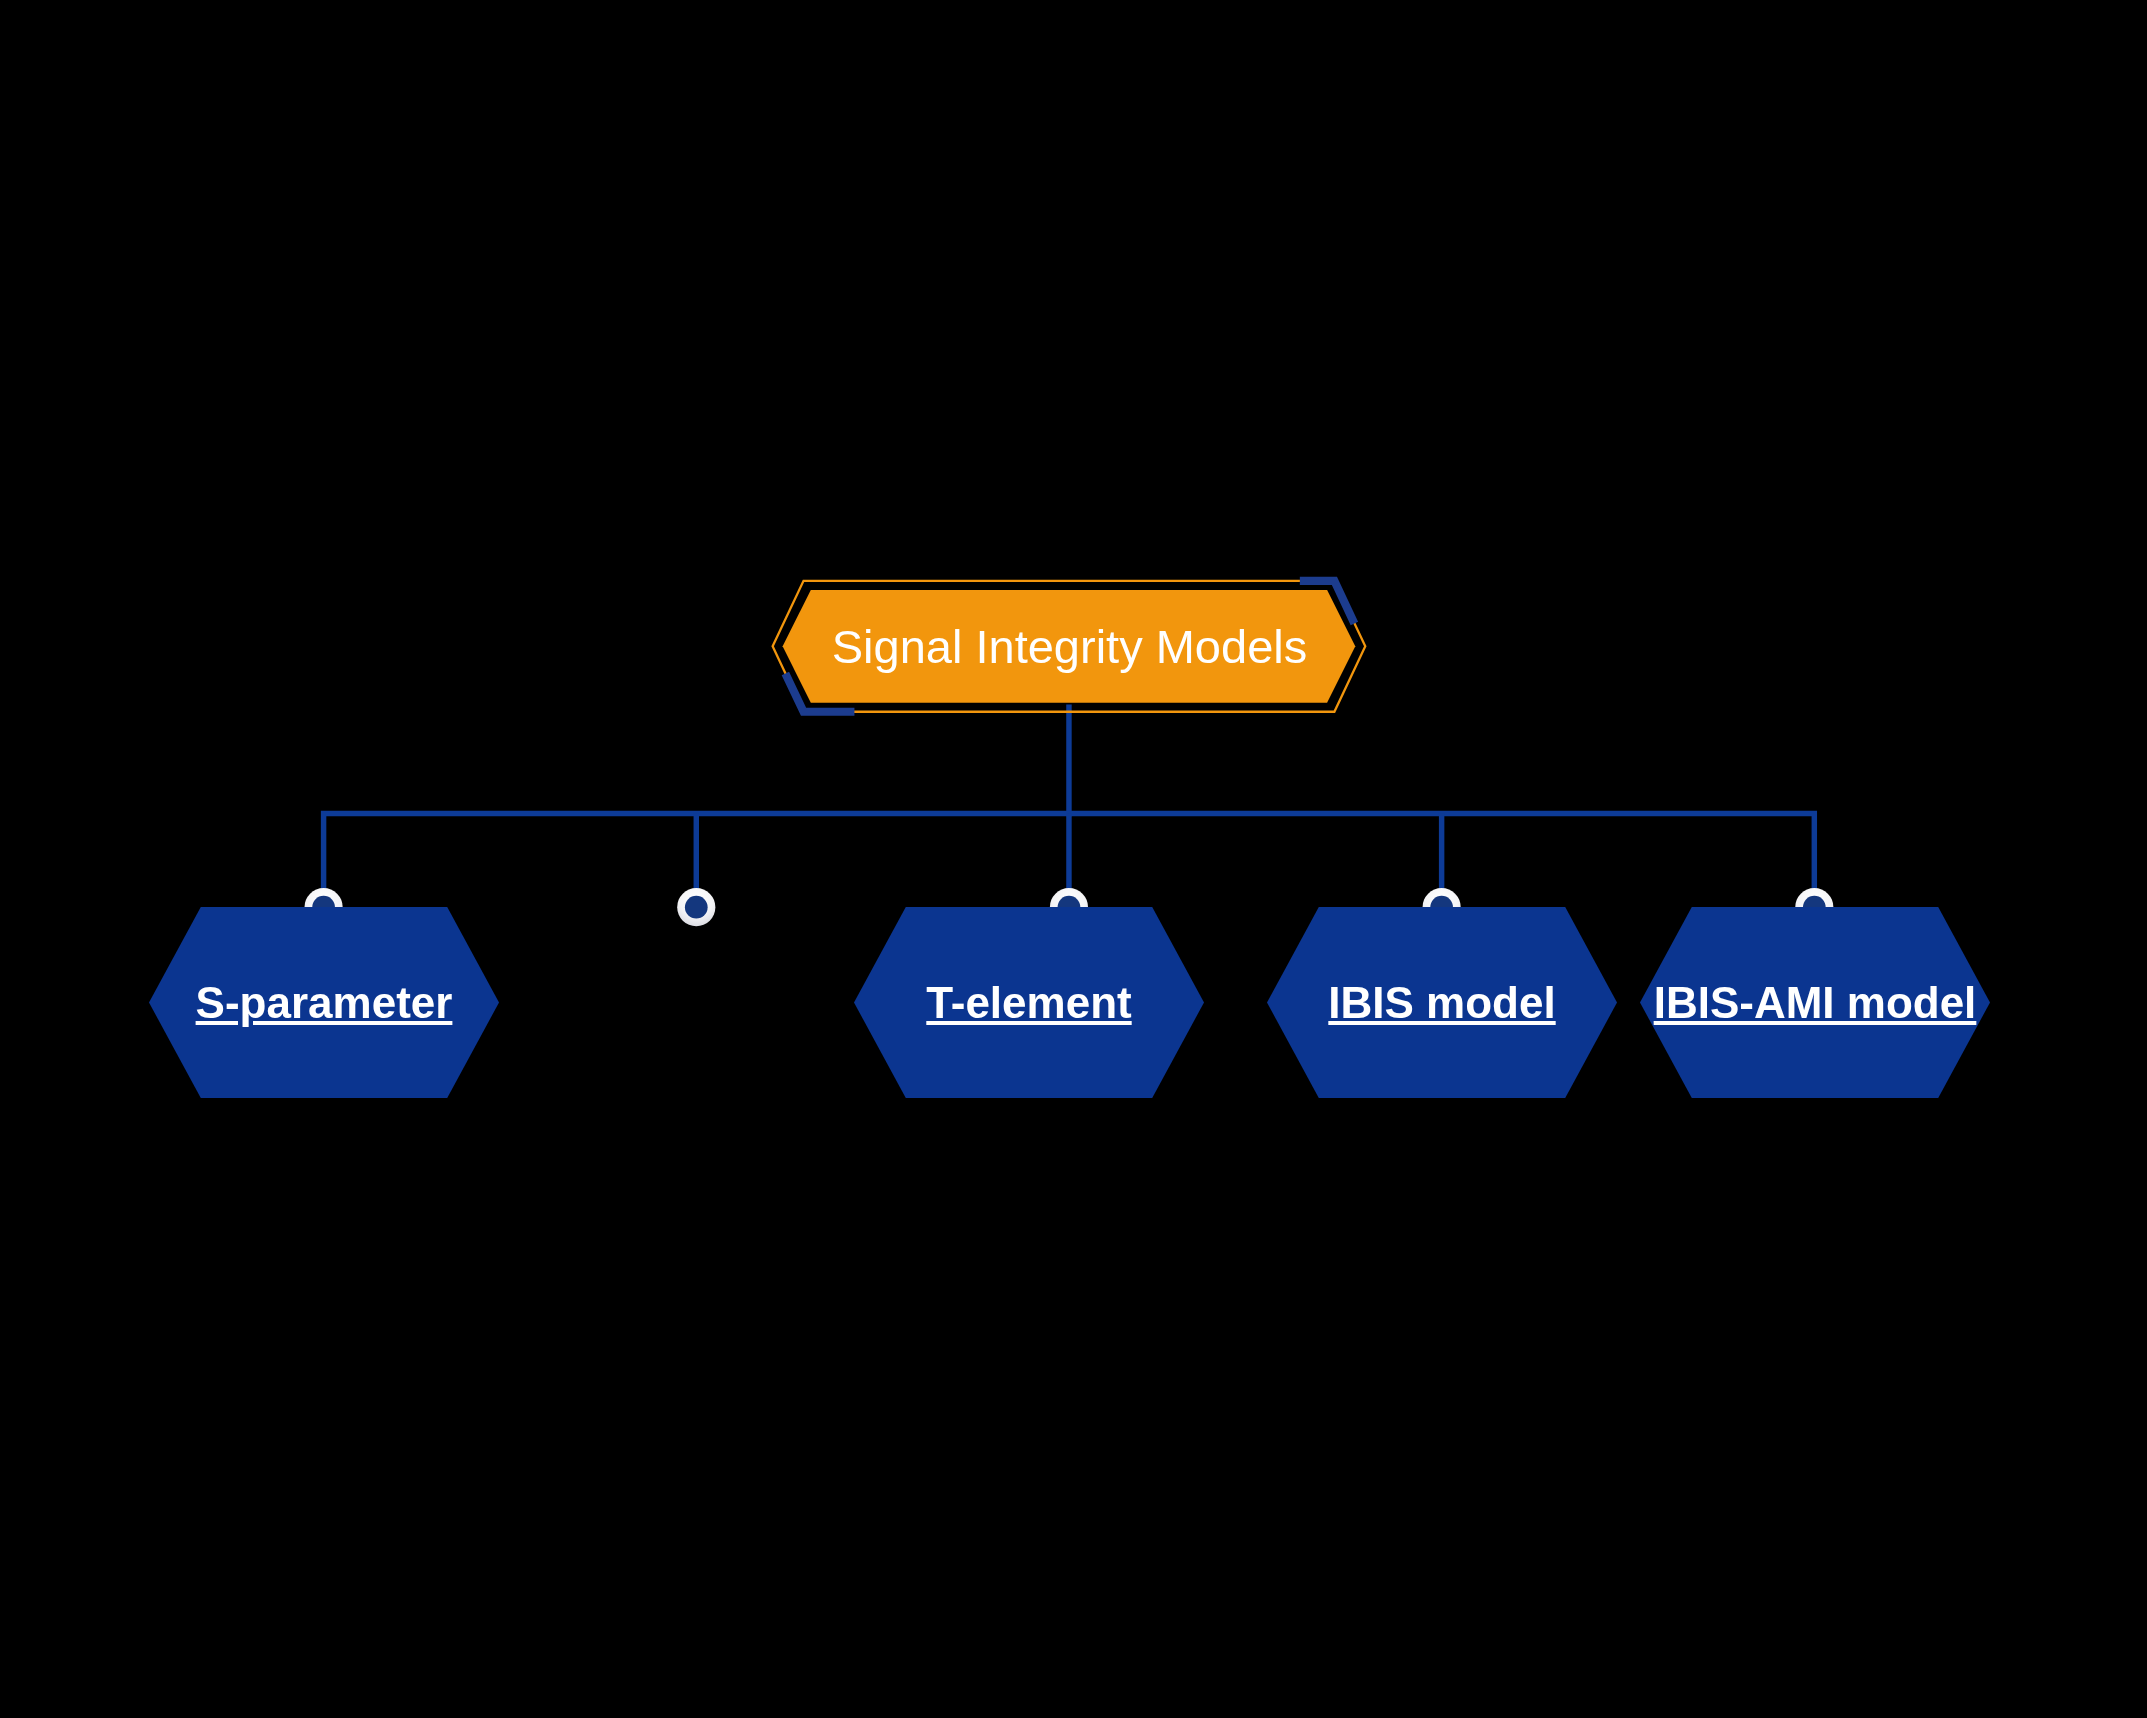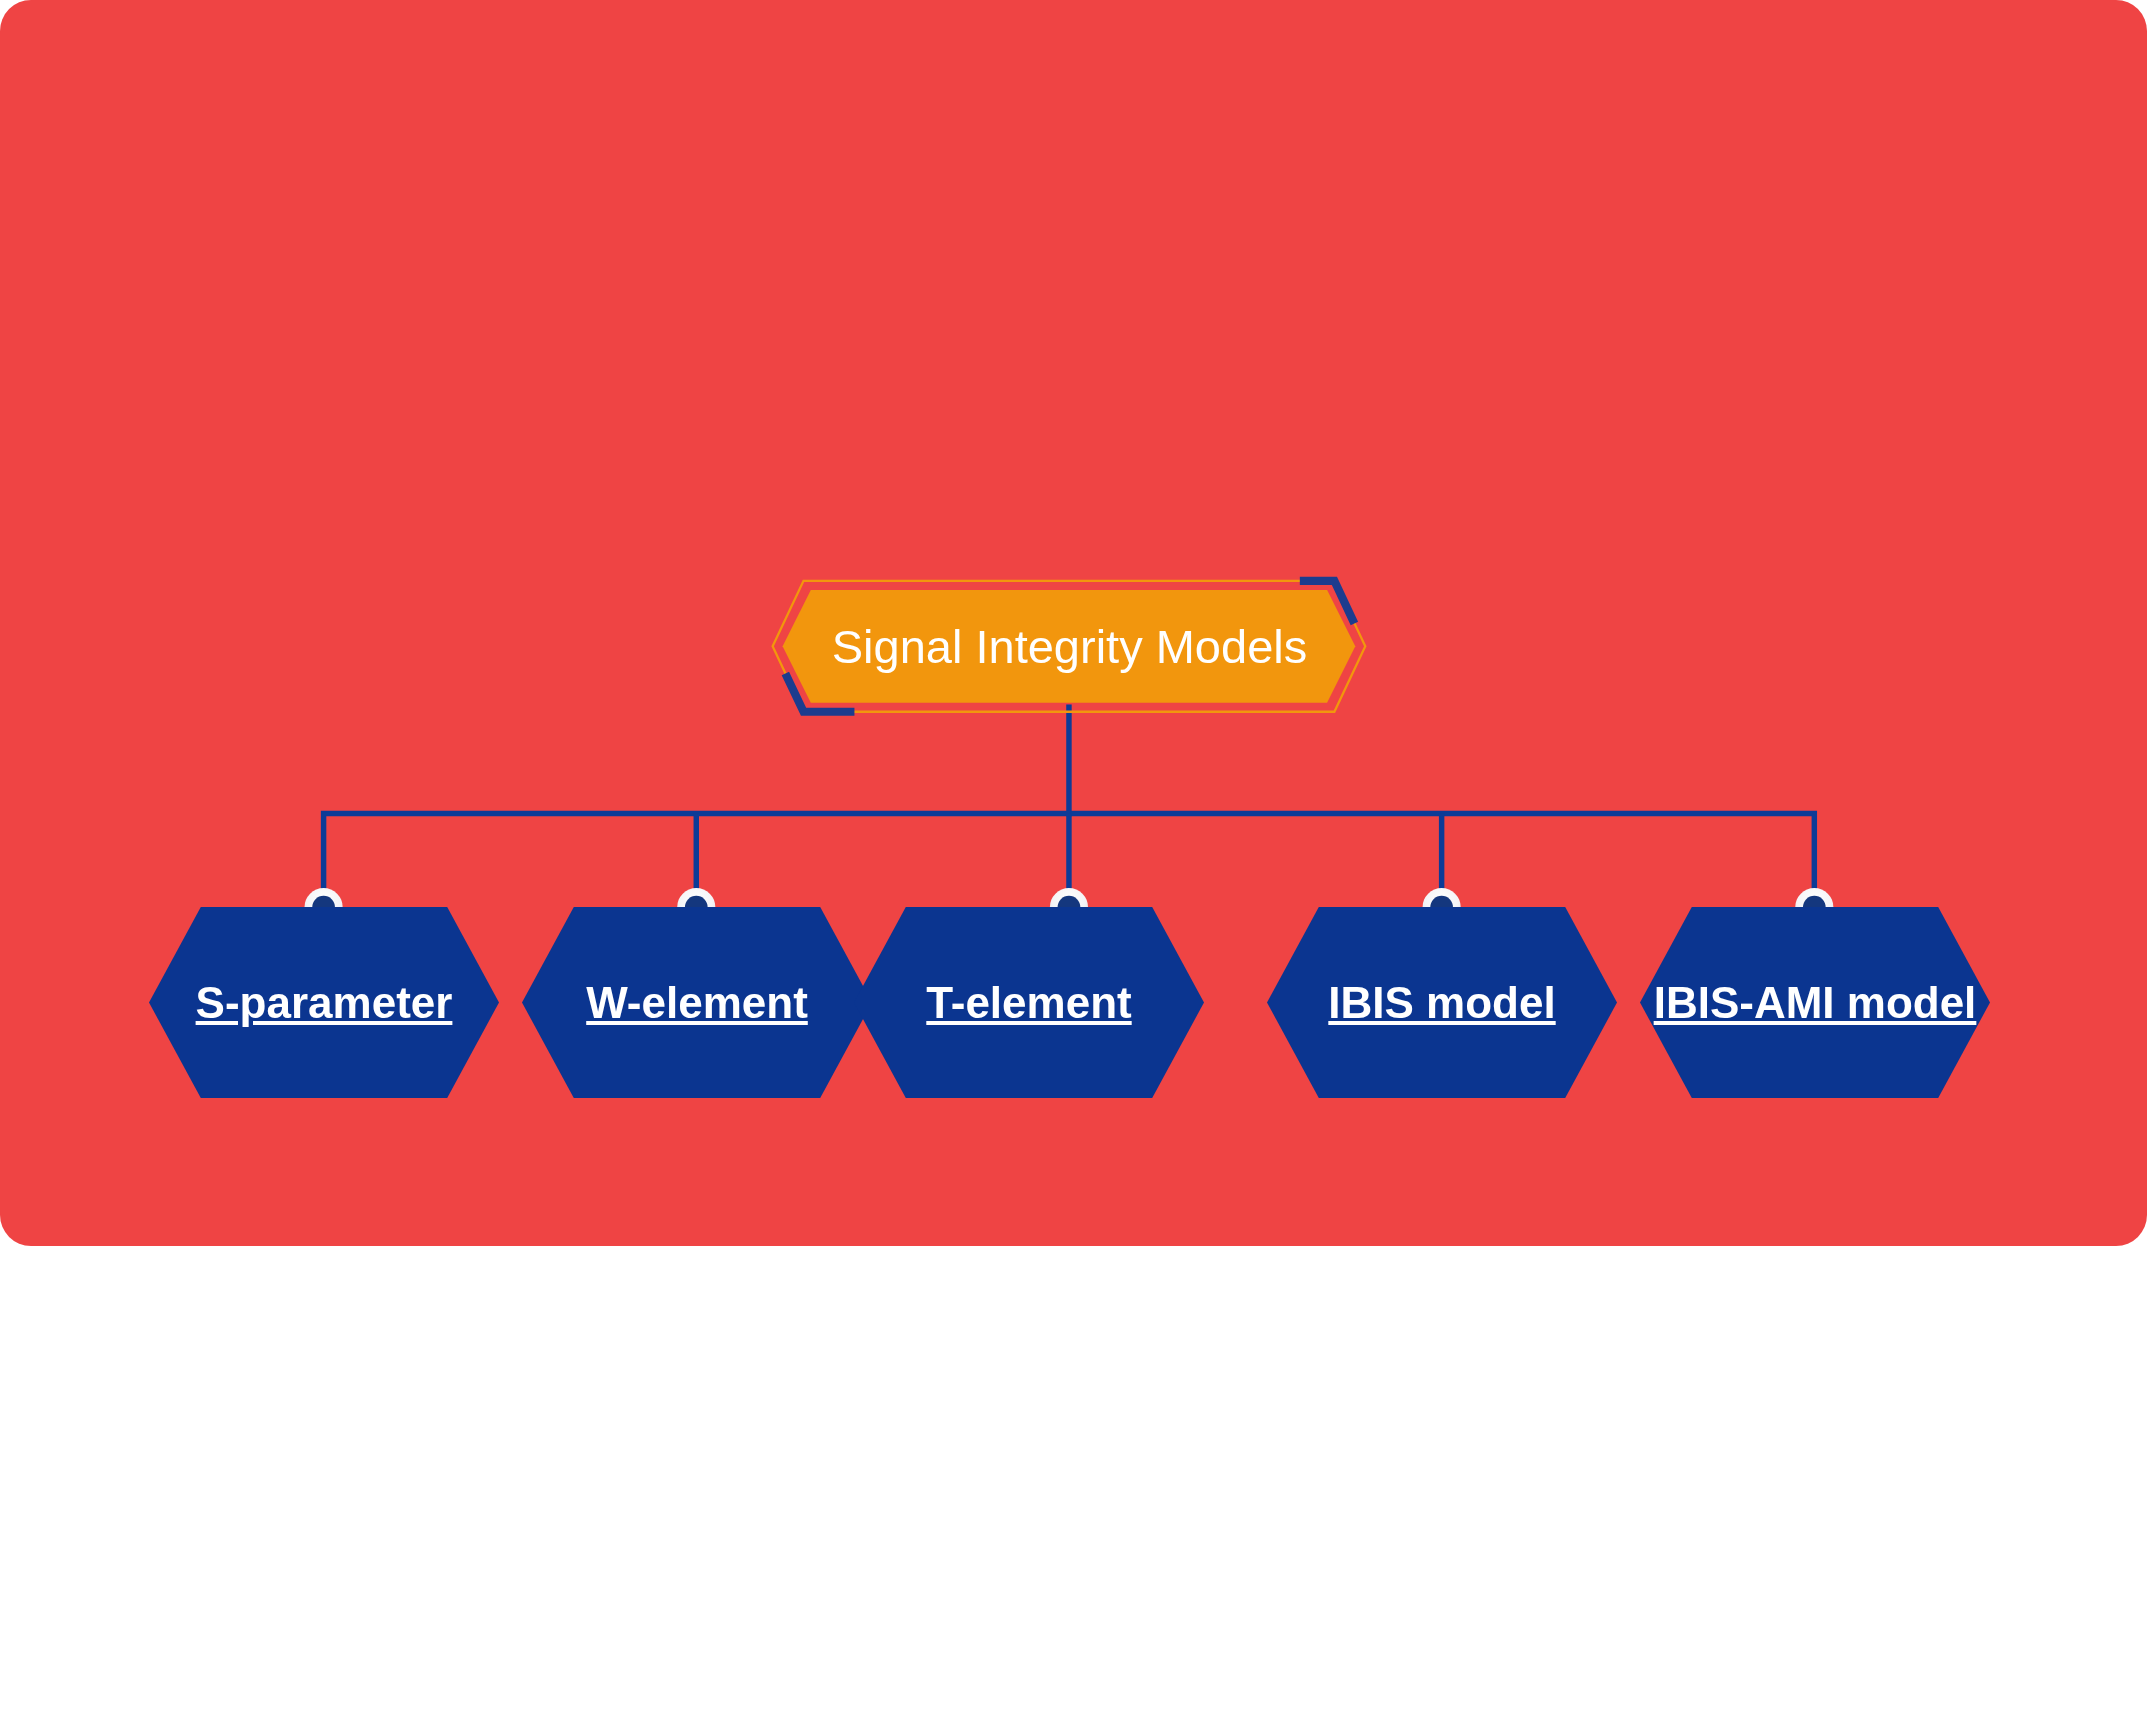--- a/index.html
+++ b/index.html
@@ -6,25 +6,24 @@
     --root-fill:#F2960D;
     --node-fill:#0B3590;
     --connector:#0D3B97;
     --bracket:#1C3C8E;
     --dot-fill:#14377E;
     --label-text:#FFFFFF;
   }
   html,body{margin:0;padding:0;background:#ffffff;}
   .canvas{
     position:relative;
-    width:2147px;height:1246px;
-    background:#ef4444;
+    width:2147px;height:1718px;
+    background:#000000;
     overflow:hidden;
     font-family:"Liberation Sans", sans-serif;
-    border-radius:31px;
   }
   .layer{position:absolute;left:0;top:0;}
   .root-label-box{
     position:absolute;
     left:773px;top:590px;width:593px;height:113px;
     display:flex;align-items:center;justify-content:center;
     color:var(--label-text);
     font-size:47px;font-weight:400;letter-spacing:0px;
     white-space:nowrap;
   }
@@ -93,23 +92,20 @@
     </g>
   </svg>
 
   <div class="root-label-box">
     <span>Signal Integrity Models</span>
   </div>
 
   <div class="hex" style="left:149px">
     <span class="hex-label">S-parameter</span>
   </div>
-  <div class="hex" style="left:522px">
-    <span class="hex-label">W-element</span>
-  </div>
   <div class="hex" style="left:854px">
     <span class="hex-label">T-element</span>
   </div>
   <div class="hex" style="left:1267px">
     <span class="hex-label">IBIS model</span>
   </div>
   <div class="hex" style="left:1640px">
     <span class="hex-label">IBIS-AMI model</span>
   </div>
 

